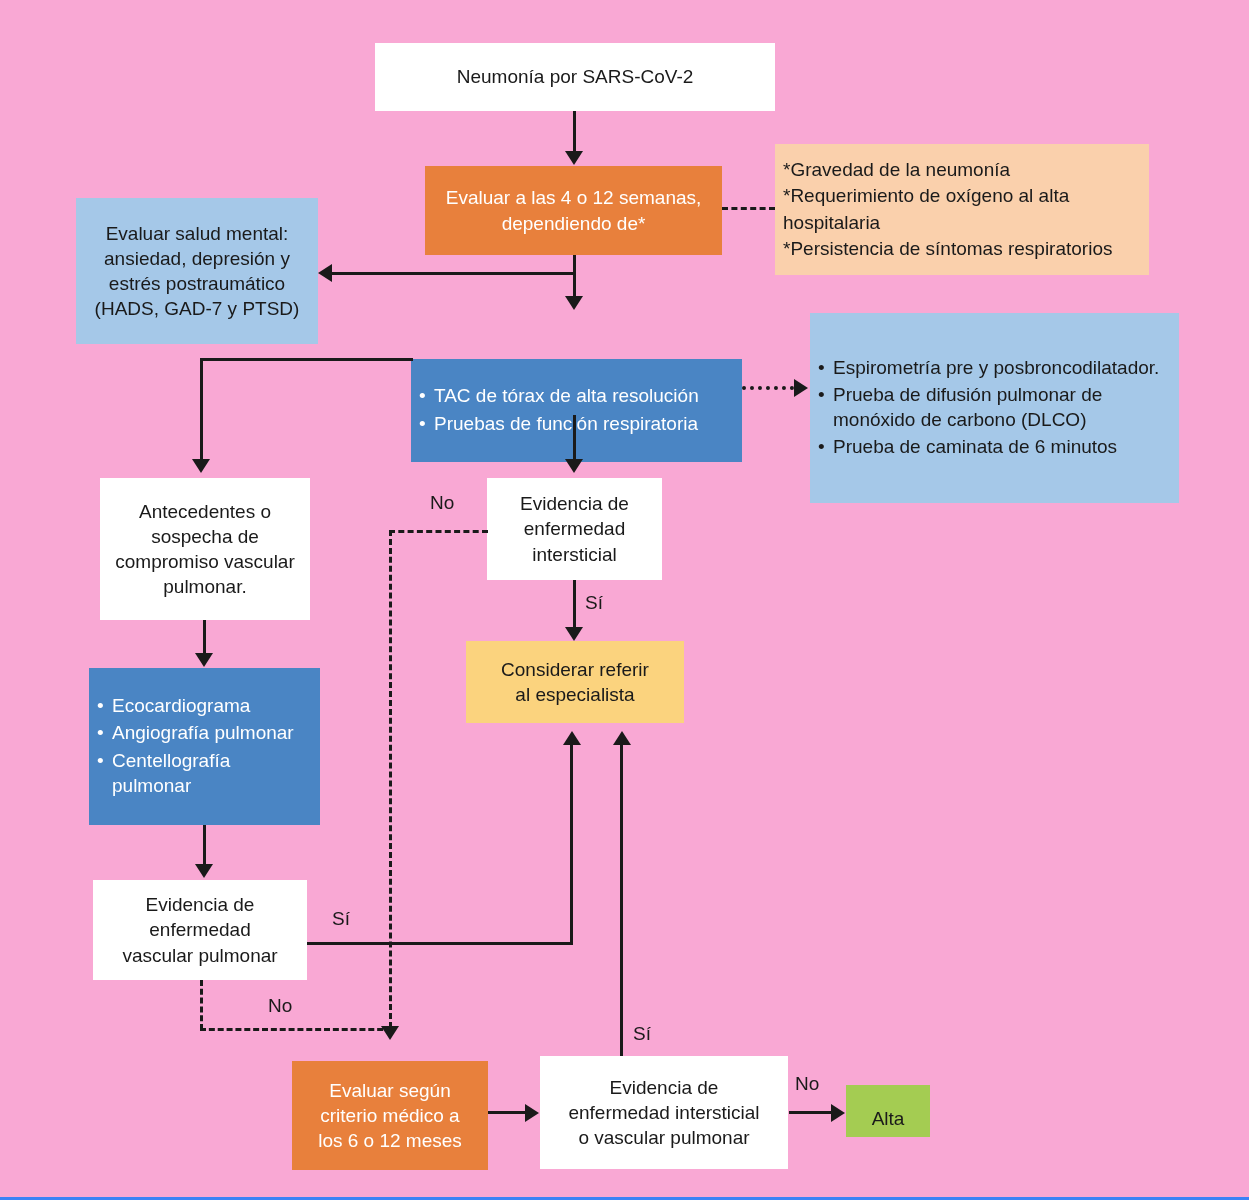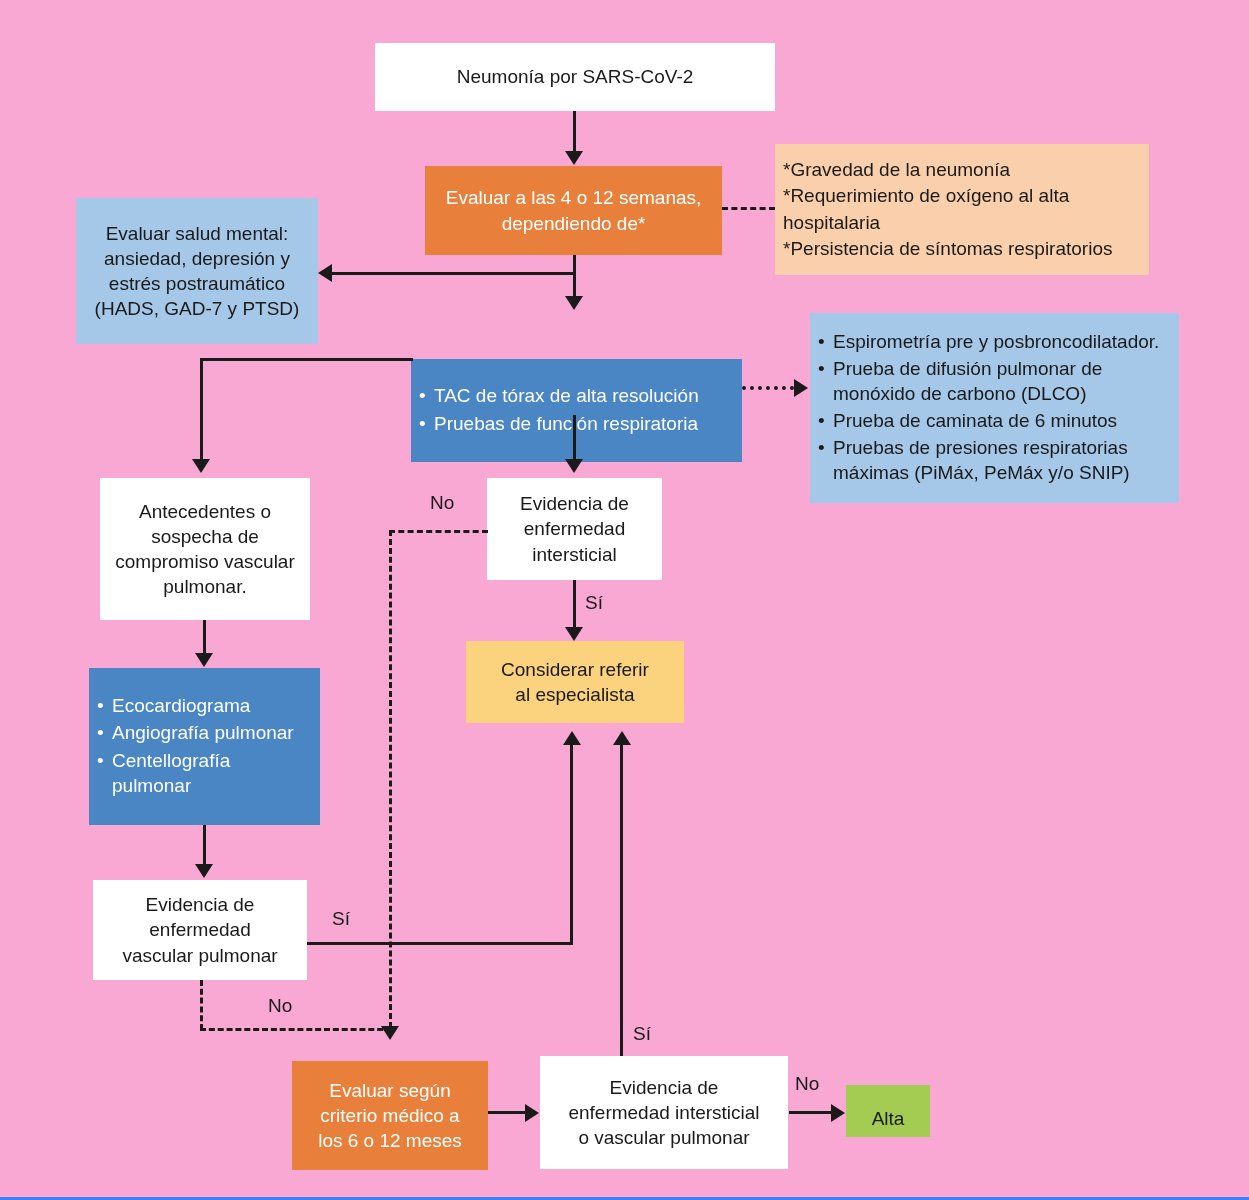--- a/index.html
+++ b/index.html
@@ -153,21 +153,20 @@
       <li>TAC de tórax de alta resolución</li>
       <li>Pruebas de función respiratoria</li>
     </ul>
   </div>
 
   <div class="node lblue left-align" style="left:810px; top:313px; width:369px; height:190px;">
     <ul class="bullets">
       <li>Espirometría pre y posbroncodilatador.</li>
       <li>Prueba de difusión pulmonar de monóxido de carbono (DLCO)</li>
       <li>Prueba de caminata de 6 minutos</li>
-      <li>Pruebas de presiones respiratorias máximas (PiMáx, PeMáx y/o SNIP)</li>
     </ul>
   </div>
 
   <div class="node white" style="left:100px; top:478px; width:210px; height:142px; flex-direction:column;">
     <span>Antecedentes o</span>
     <span>sospecha de</span>
     <span>compromiso vascular</span>
     <span>pulmonar.</span>
   </div>
 

